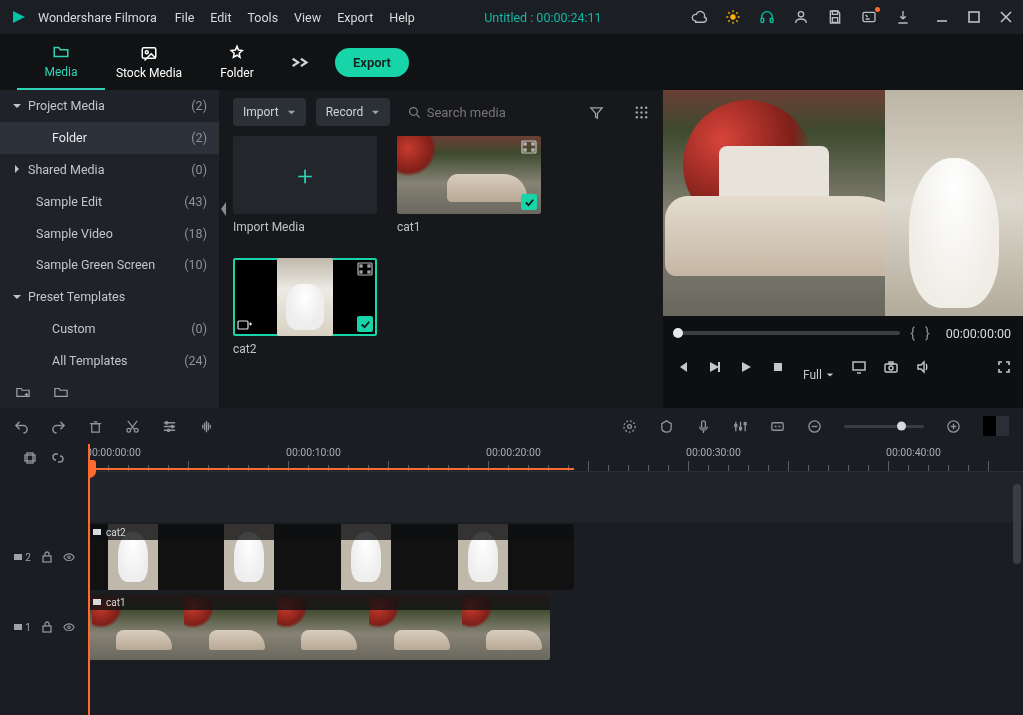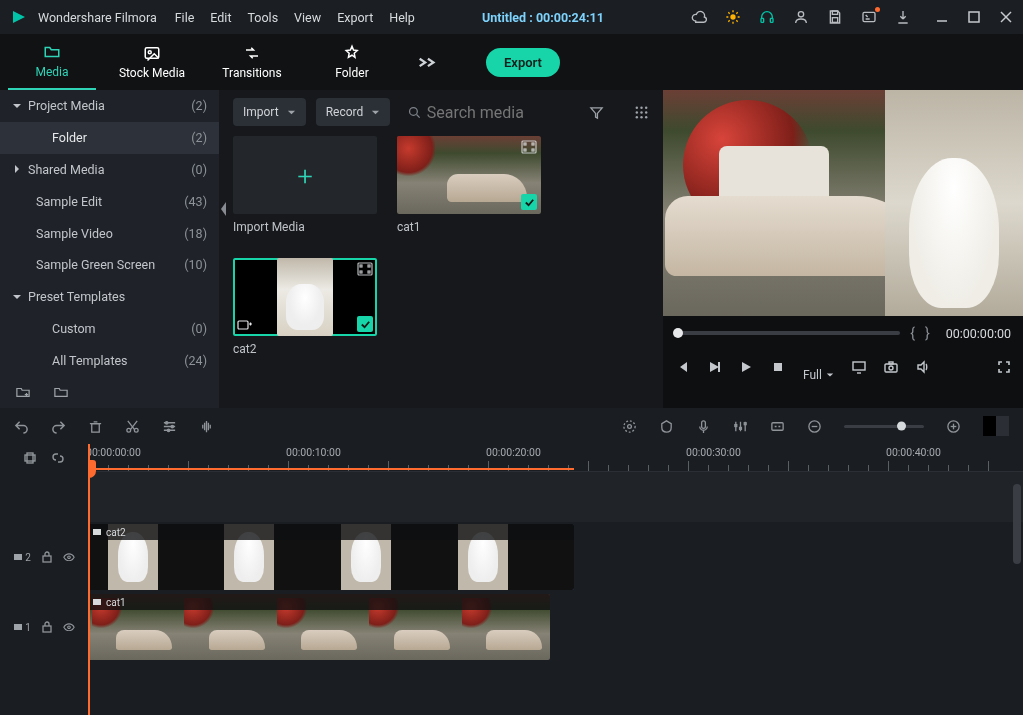--- a/index.html
+++ b/index.html
@@ -6,31 +6,31 @@
   html, body { width: 1023px; height: 715px; background: #16181c; color: #cfd2d6; overflow: hidden; }
   svg { display: block; }
 
   
   .titlebar { height: 34px; background: #1b1e22; display: flex; align-items: center; padding: 0 10px; gap: 10px; font-size: 12.5px; color: #d7dadd; }
   .titlebar .logo-icon { width: 18px; height: 18px; color: #00c4a7; }
   .titlebar .app-name { font-size: 12.5px; margin-right: 8px; }
   .titlebar .menus { display: flex; gap: 16px; }
   .titlebar .menus span { cursor: default; }
   .titlebar .spacer { flex: 1; }
-  .titlebar .title-text { color: #7dd3fc; font-weight: bold; }
+  .titlebar .title-text { color: #14b8a6; }
   .titlebar .right-icons { display: flex; gap: 18px; align-items: center; margin-left: 20px; }
   .titlebar .ico { width: 16px; height: 16px; color: #b9bdc2; position: relative; }
   .titlebar .ico.lamp { color: #ffb300; }
   .titlebar .ico.headphone { color: #00c4a7; }
   .titlebar .ico .dot { position: absolute; top: -2px; right: -3px; width: 5px; height: 5px; border-radius: 50%; background: #ff6a2f; }
   .winctrls { display: flex; gap: 18px; margin-left: 14px; }
   .winctrls .wc { width: 14px; height: 14px; color: #c6c9cd; }
 
   
-  .tabstrip { height: 56px; background: #101214; display: flex; align-items: center; padding: 0 8px; gap: 12px; }
+  .tabstrip { height: 56px; background: #101214; display: flex; align-items: center; padding: 0 17px; gap: 0; }
   .tabitem { display: flex; flex-direction: column; align-items: center; justify-content: center; gap: 4px; width: 88px; height: 56px; font-size: 12px; color: #ffffff; cursor: pointer; }
   .tabitem.active { color: #2fd3b6; border-bottom: 2px solid #2fd3b6; }
   .tabitem .tico { width: 18px; height: 18px; }
   .tabstrip .more { margin-left: 8px; color: #cfd2d6; width: 22px; }
   .tabstrip .flex1 { flex: 0 0 24px; }
   .exportbtn { background: #18d4a9; color: #13201c; font-weight: 600; font-size: 13px; padding: 7px 18px; border-radius: 16px; cursor: pointer; }
   .tabstrip .restspace { flex: 1; }
 
   
   .mainrow { display: flex; height: 318px; }
@@ -245,28 +245,20 @@
           <rect x="3" y="5" width="18" height="14" rx="2"></rect>
           <circle cx="9" cy="11" r="2"></circle>
           <path d="M21 19l-6-6-9 9"></path>
         </svg>
       </span>
     <span>Stock Media</span>
   </div>
   <div class="tabitem">
     <span class="tico">
         <svg viewBox="0 0 24 24" fill="none" stroke="currentColor" stroke-width="2">
-          <path d="M4 8h10l-3-3M20 16H10l3 3"></path>
-        </svg>
-      </span>
-    <span>Transitions</span>
-  </div>
-  <div class="tabitem">
-    <span class="tico">
-        <svg viewBox="0 0 24 24" fill="none" stroke="currentColor" stroke-width="2">
           <path d="M12 3l2 5 5 .7-4 3.7 1 5.3L12 15l-4.8 2.7 1-5.3-4-3.7L9.9 8z"></path>
         </svg>
       </span>
     <span>Folder</span>
   </div>
   <span class="more">
       <svg viewBox="0 0 24 14" stroke="currentColor" stroke-width="2.5" fill="none">
         <path d="M4 3l6 4-6 4M13 3l6 4-6 4"></path>
       </svg>
     </span>
@@ -367,21 +359,21 @@
             </svg>
           </span>
       </div>
       <div class="searchwrap">
         <span class="sico">
             <svg viewBox="0 0 16 16" fill="none" stroke="currentColor" stroke-width="1.6">
               <circle cx="7" cy="7" r="5"></circle>
               <line x1="11" y1="11" x2="15" y2="15"></line>
             </svg>
           </span>
-        <input style="background: transparent; border: none; outline: none; color: rgb(207, 210, 214); font-size: 16px; width: 100%;" placeholder="Search media">
+        <input style="background: transparent; border: none; outline: none; color: rgb(207, 210, 214); font-size: 13px; width: 100%;" placeholder="Search media">
       </div>
       <span class="tool-ico">
           <svg viewBox="0 0 16 16" fill="none" stroke="currentColor" stroke-width="1.4">
             <path d="M2 3h12l-5 6v5l-2-1v-4z"></path>
           </svg>
         </span>
       <div class="tool-gap"></div>
       <span class="tool-ico">
           <svg viewBox="0 0 16 16" fill="currentColor">
             <circle cx="3" cy="3" r="1.3"></circle>

